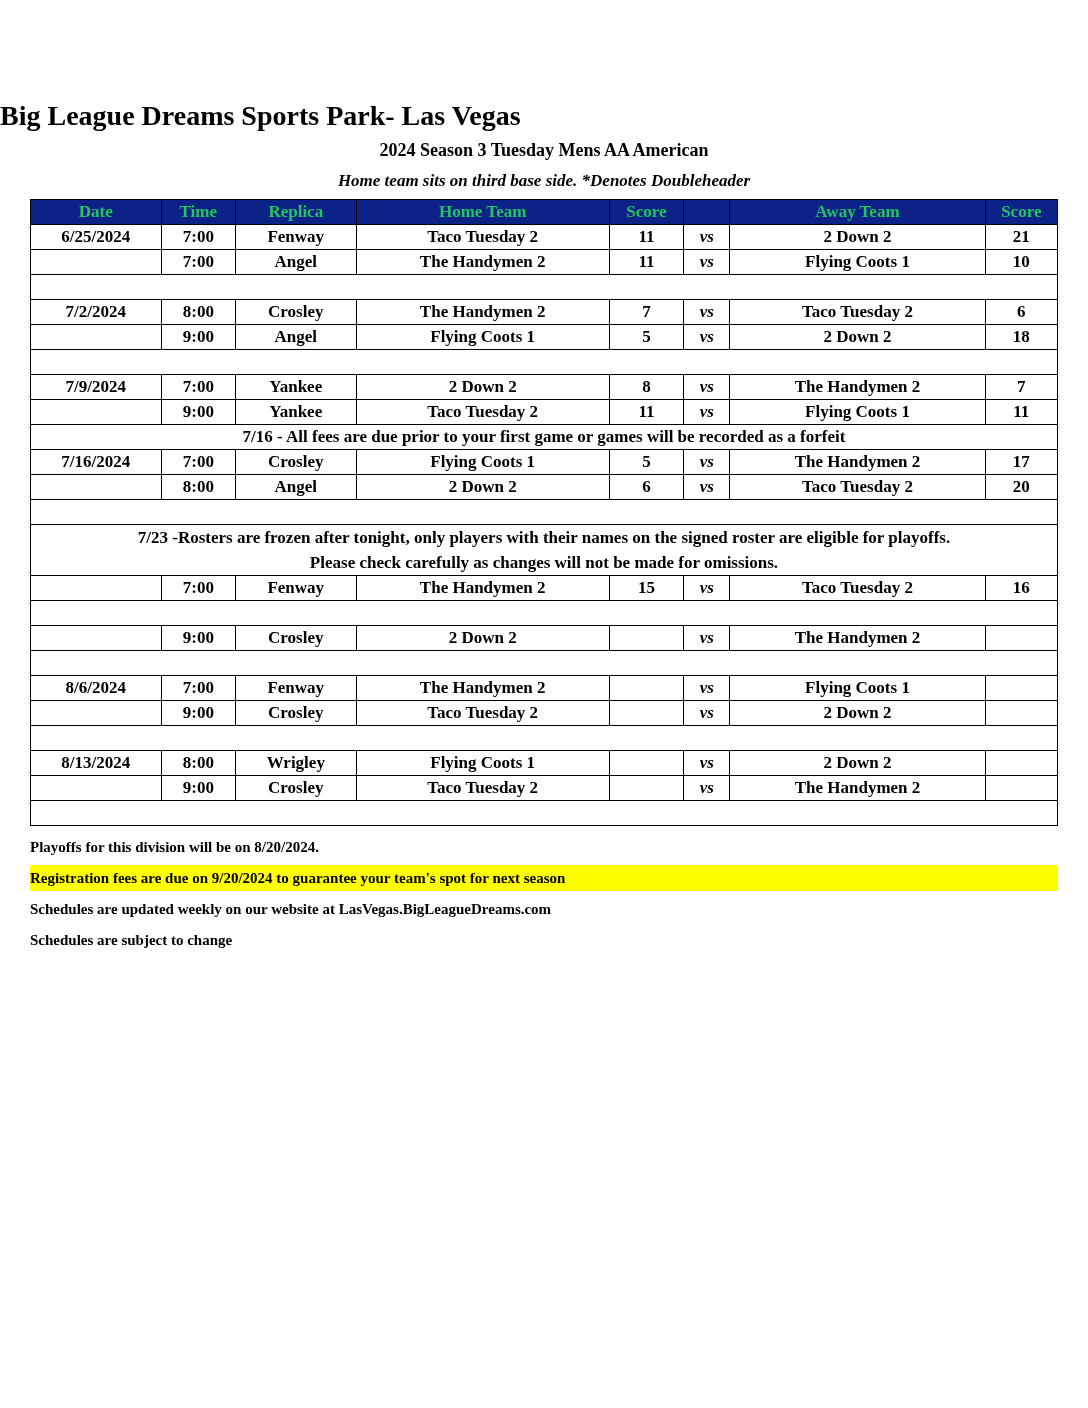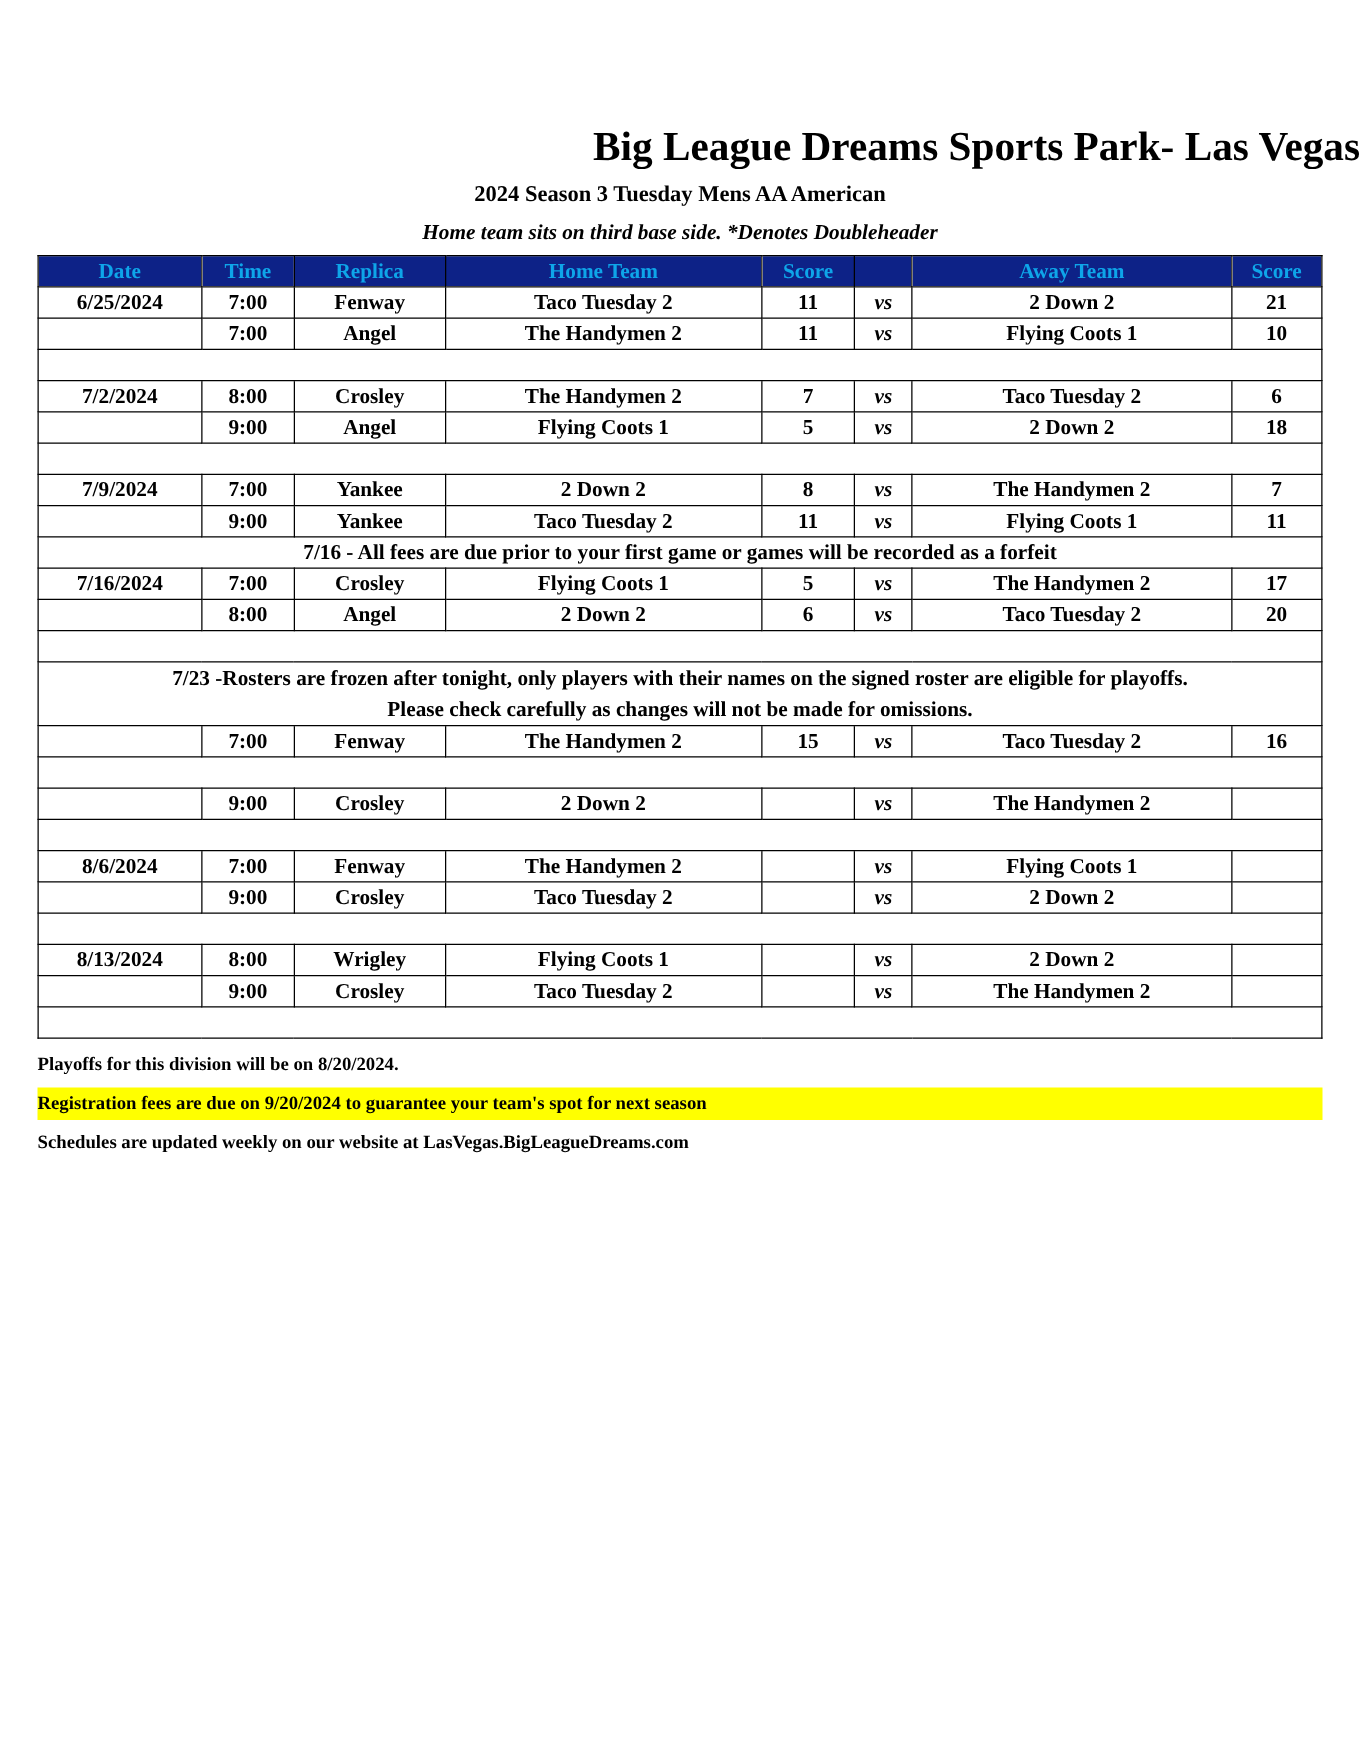--- a/index.html
+++ b/index.html
@@ -11,22 +11,22 @@
   html, body { margin: 0; padding: 0; background: #ffffff; }
   .page {
     width: 1088px;
     height: 1408px;
     background: #ffffff;
     font-family: "Liberation Serif", serif;
     position: relative;
     overflow: hidden;
   }
   .title {
-    text-align: right;
-    font-size: 33px;
+    text-align: left;
+    font-size: 28px;
     font-weight: bold;
     margin: 0;
     padding-top: 100px;
     color: #000;
   }
   .subtitle {
     text-align: center;
     font-size: 18px;
     font-weight: bold;
     margin: 8px 0 0 0;
@@ -53,21 +53,21 @@
     font-size: 17px;
     height: 25px;
     padding: 0 2px;
     overflow: hidden;
     white-space: nowrap;
     color: #000;
     background: #fff;
   }
   table.schedule thead th {
     background: var(--navy);
-    color: #0ea5e9;
+    color: #22c55e;
     font-size: 17px;
   }
   td.hl { background: var(--yellow); }
   td.vs-cell { font-style: italic; font-size: 15px; }
   td.spacer {
     background: var(--navy);
     height: 25px;
   }
   td.notice-navy {
     background: var(--navy);
@@ -299,14 +299,15 @@
         <tr>
           <td class="spacer" colspan="8"></td>
         </tr>
       </tbody>
   </table>
 
   <div class="footer" id="footer">
       <div class="footer-line">Playoffs for this division will be on 8/20/2024.</div>
       <div class="footer-line highlight">Registration fees are due on 9/20/2024 to guarantee your team's spot for next season</div>
       <div class="footer-line">Schedules are updated weekly on our website at LasVegas.BigLeagueDreams.com</div>
+      <div class="footer-line">Schedules are subject to change</div>
     </div>
 </div>
 
 </body></html>

